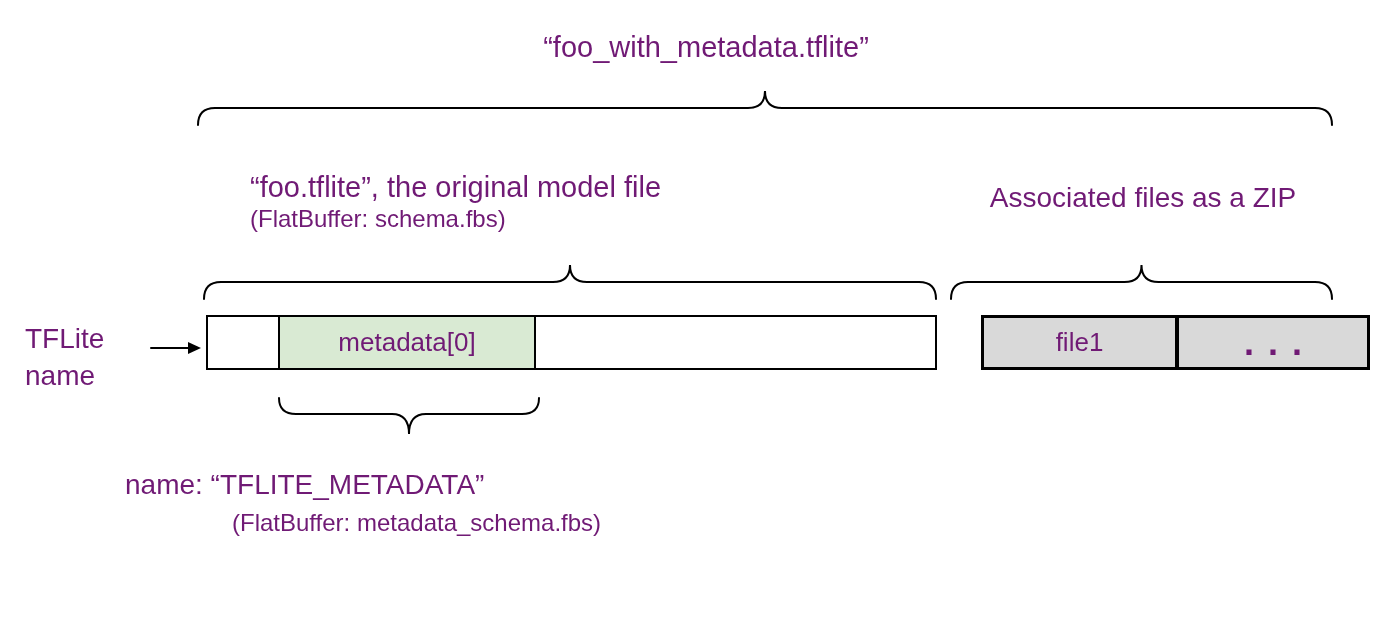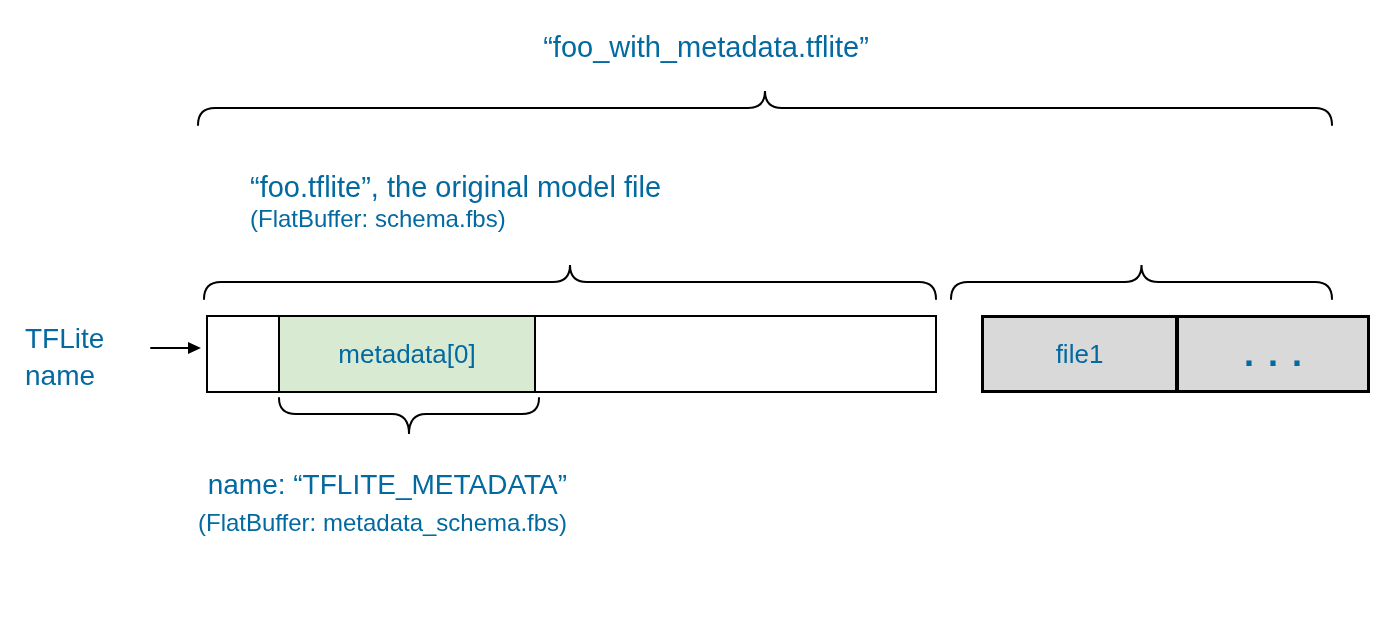--- a/index.html
+++ b/index.html
@@ -6,21 +6,21 @@
     margin: 0;
     padding: 0;
     background: #ffffff;
   }
   #canvas {
     position: relative;
     width: 1382px;
     height: 621px;
     background: #ffffff;
     font-family: "Liberation Sans", sans-serif;
-    color: #0369a1;
+    color: #701a75;
     overflow: hidden;
   }
   .abs { position: absolute; }
 
   .title {
     left: 395px; top: 30px; width: 622px;
     text-align: center;
     font-size: 29px;
     line-height: 34px;
   }
@@ -42,21 +42,21 @@
   }
 
   .bar {
     left: 206px; top: 315px;
     display: flex;
     align-items: stretch;
     height: 65px;
   }
   .seg {
     box-sizing: border-box;
-    height: 78px;
+    height: 55px;
     display: flex;
     align-items: center;
     justify-content: center;
     border: 2px solid #000;
     background: #ffffff;
     font-size: 26px;
   }
   .seg + .seg { margin-left: -2px; }
   .seg.metadata { background: var(--metadata-fill, #d9ead3); }
   .seg.file { background: var(--file-fill, #d9d9d9); border-width: 3px; }
@@ -66,28 +66,27 @@
   .seg.w4 { width: 197px; margin-left: 44px; }
   .seg.w5 { width: 194px; }
   .seg.dots {
     font-size: 36px;
     font-weight: bold;
     letter-spacing: 14px;
     padding-left: 14px; 
   }
 
   .annotation {
-    left: 113px; top: 466px;
+    left: 125px; top: 466px;
     font-size: 28px;
     line-height: 38px;
-    text-align: right;
   }
   .annotation .small {
     font-size: 24px;
-    margin-left: 85px;
+    margin-left: 107px;
   }
 
   svg.brace, svg.arrow { display: block; overflow: visible; }
   svg .stroke {
     fill: none;
     stroke: #000;
     stroke-width: 2;
     stroke-linecap: round;
   }
 </style>
@@ -100,20 +99,21 @@
 
   <svg class="abs brace" style="left:197px; top:88px;" width="1136" height="40" aria-hidden="true">
     <path class="stroke" d="M 1,37 Q 1,20 18,20 L 551,20 Q 568,20 568,3 Q 568,20 585,20 L 1118,20 Q 1135,20 1135,37"></path>
   </svg>
 
   <div class="abs model-label">
     <div class="main">“foo.tflite”, the original model file</div>
     <div class="sub">(FlatBuffer: schema.fbs)</div>
   </div>
 
+  <div class="abs zip-label">Associated files as a ZIP</div>
 
   <svg class="abs brace" style="left:203px; top:262px;" width="734" height="40" aria-hidden="true">
     <path class="stroke" d="M 1,37 Q 1,20 18,20 L 350,20 Q 367,20 367,3 Q 367,20 384,20 L 716,20 Q 733,20 733,37"></path>
   </svg>
 
   <svg class="abs brace" style="left:950px; top:262px;" width="383" height="40" aria-hidden="true">
     <path class="stroke" d="M 1,37 Q 1,20 18,20 L 174.5,20 Q 191.5,20 191.5,3 Q 191.5,20 208.5,20 L 365,20 Q 382,20 382,37"></path>
   </svg>
 
   <div class="abs tflite-label">

